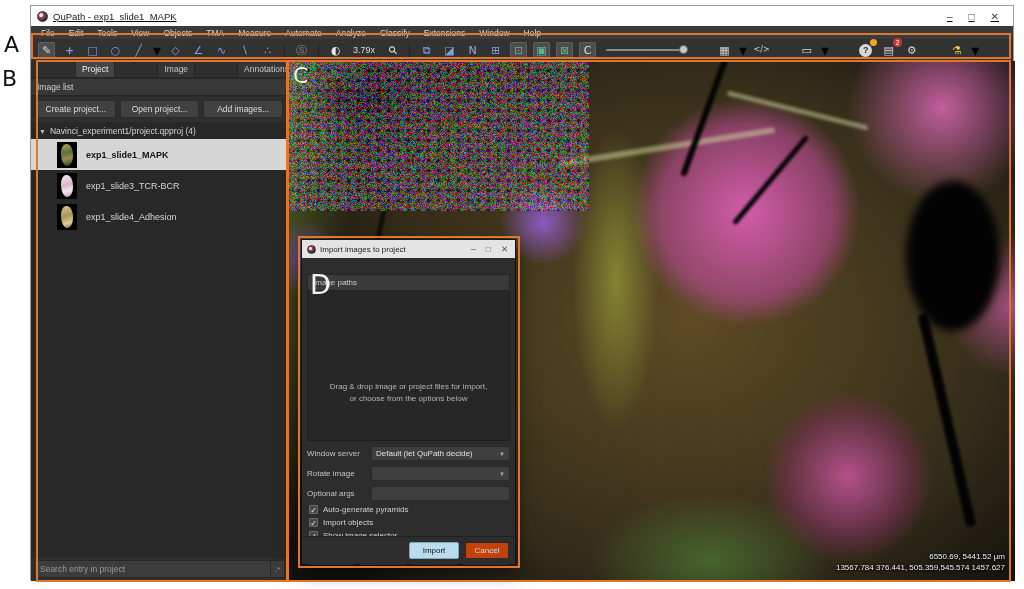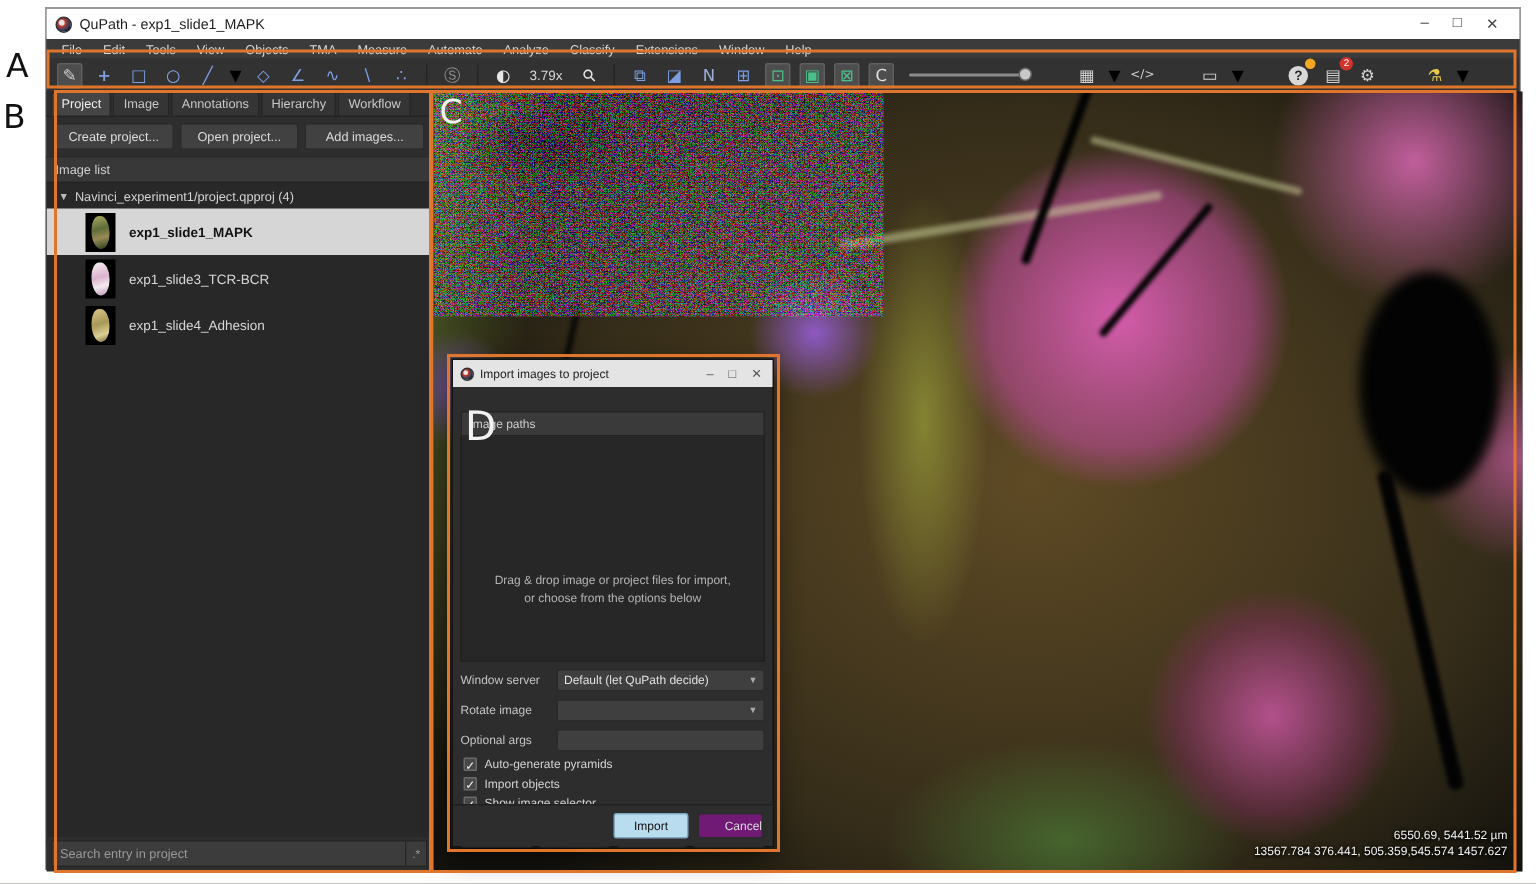--- a/index.html
+++ b/index.html
@@ -6,21 +6,21 @@
   html,body { width:1024px; height:589px; }
   body { font-family:"Liberation Sans", sans-serif; background:#ffffff; overflow:hidden; position:relative; }
 
   
   .ann-letter { position:absolute; font-size:22px; color:#111; font-family:"DejaVu Sans", sans-serif; z-index:60; }
   .ann-letter.light { color:#f2f2f2; }
   .ann-box { position:absolute; border:2px solid #e0762e; z-index:55; pointer-events:none; }
 
   
   #window { position:absolute; left:30px; top:5px; width:984px; height:575px; background:#2b2b2b; border:1px solid #9a9a9a; }
-  #titlebar { position:absolute; left:0; top:0; width:100%; height:20px; background:#ffffff; display:flex; align-items:center; padding:0 6px; }
+  #titlebar { position:absolute; left:0; top:0; width:100%; height:20px; background:#ffffff; display:flex; align-items:center; padding:0 6px;text-decoration:underline; }
   #titlebar .title { font-size:9.5px; color:#1c1c1c; margin-left:5px; }
   .win-controls { margin-left:auto; display:flex; gap:16px; padding-right:8px; }
   .win-controls span { font-size:10px; color:#444; cursor:default; }
   .qp-logo { width:11px; height:11px; border-radius:50%; background:radial-gradient(circle at 35% 35%, #e8e8e8 18%, #c0392b 30%, #2c3e66 62%, #111 78%); border:1px solid #333; display:inline-block; }
 
   #menubar { position:absolute; left:0; top:20px; width:100%; height:13px; background:#3b3b3b; display:flex; align-items:center; gap:14px; padding-left:10px; }
   .menu-item { font-size:8.5px; color:#d8d8d8; }
 
   #toolbar { position:absolute; left:0; top:33px; width:100%; height:22px; background:#323232; display:flex; align-items:center; gap:6px; padding-left:7px; }
   .tbtn { position:relative; width:17px; height:17px; display:flex; align-items:center; justify-content:center; border-radius:2px; }
@@ -32,21 +32,21 @@
   .tb-gap { width:16px; }
   .tb-slider { width:78px; height:2px; background:#8a8a8a; border-radius:1px; position:relative; margin:0 4px; }
   .tb-slider .knob { position:absolute; right:-4px; top:-4px; width:9px; height:9px; border-radius:50%; background:#c8c8c8; border:1px solid #666; }
   .badge-dot { position:absolute; top:-3px; right:-3px; width:7px; height:7px; border-radius:50%; background:#f5a623; }
   .badge-num { position:absolute; top:-4px; right:-5px; min-width:9px; height:9px; border-radius:5px; background:#d0342c; color:#fff; font-size:6.5px; line-height:9px; text-align:center; padding:0 1px; }
   .help-circle { width:13px; height:13px; border-radius:50%; background:#d8d8d8; color:#2a2a2a; font-size:9px; font-weight:bold; display:flex; align-items:center; justify-content:center; }
 
   
   #left-panel { position:absolute; left:0; top:55px; width:258px; height:520px; background:#2e2e2e; border-right:1px solid #1d1d1d; }
   #tabs { display:flex; align-items:flex-end; gap:1px; height:17px; padding:2px 3px 0 3px; background:#2e2e2e; border-bottom:1px solid #242424; }
-  .tab { font-size:8.5px; color:#c8c8c8; padding:2px 6px 3px 6px; background:#353535; border:1px solid #262626; border-bottom:none; border-radius:2px 2px 0 0; }
+  .tab { font-size:8.5px; color:#c8c8c8; padding:2px 6px 3px 6px; background:#353535; border:1px solid #262626; border-bottom:none; border-radius:2px 2px 0 0;margin-left:41px; }
   .tab.sel { background:#454545; color:#eee; }
   #pbuttons { display:flex; gap:4px; padding:4px 5px; }
   .pbtn { flex:1; font-size:8.5px; color:#dcdcdc; background:#414141; border:1px solid #2a2a2a; border-radius:2px; text-align:center; padding:3px 0; }
   #image-list-label { font-size:8.5px; color:#cfcfcf; background:#383838; border-top:1px solid #2a2a2a; border-bottom:1px solid #242424; padding:3px 6px; }
   #tree { background:#282828; height:441px; overflow:hidden; }
   #tree-root { display:flex; align-items:center; gap:4px; padding:4px 4px 3px 8px; }
   #tree-root .caret { font-size:7px; color:#bbb; }
   #tree-root .root-label { font-size:8.5px; color:#d4d4d4; }
   .tree-row { display:flex; align-items:center; gap:9px; padding:3px 4px 3px 26px; height:31px; }
   .tree-row.sel { background:#d6d6d6; }
@@ -103,21 +103,21 @@
   .fselect .val { flex:1; font-size:8px; color:#e0e0e0; white-space:nowrap; overflow:hidden; }
   .fselect .car { font-size:6px; color:#aaa; }
   .finput { flex:1; height:15px; background:#3f3f3f; border:1px solid #2a2a2a; border-radius:2px; color:#e0e0e0; font-size:8px; padding:0 4px; font-family:"Liberation Sans",sans-serif; }
   .chk { display:flex; align-items:center; gap:5px; margin-top:4px; padding-left:2px; }
   .chk .box { width:9px; height:9px; background:#484848; border:1px solid #6a6a6a; border-radius:1px; color:#f0f0f0; font-size:8px; line-height:9px; text-align:center; }
   .chk .clabel { font-size:8px; color:#d2d2d2; }
   #dsrc { display:flex; gap:4px; margin-top:6px; }
   .src-btn { flex:1; font-size:7.5px; color:#dcdcdc; background:#424242; border:1px solid #2a2a2a; border-radius:2px; text-align:center; padding:4px 0; white-space:nowrap; overflow:hidden; }
   #dlg-footer { position:absolute; left:0; bottom:0; width:100%; border-top:1px solid #202020; padding:5px 6px; display:flex; justify-content:flex-end; gap:6px; background:#2d2d2d; }
   #import-btn { width:50px; font-size:8px; color:#101010; background:#b9dcef; border:1px solid #7fa8c0; border-radius:2px; text-align:center; padding:3px 0; }
-  #cancel-btn { width:44px; font-size:8px; color:#dcdcdc; background:#701a75; border:1px solid #2a2a2a; border-radius:2px; text-align:right; padding:3px 0; }
+  #cancel-btn { width:44px; font-size:8px; color:#dcdcdc; background:#c2410c; border:1px solid #2a2a2a; border-radius:2px; text-align:center; padding:3px 0; }
 </style>
 </head>
 <body>
 
 <div id="window">
 
   <div id="titlebar">
     <span class="qp-logo"></span>
     <span class="title">QuPath - exp1_slide1_MAPK</span>
     <span class="win-controls">
@@ -248,26 +248,26 @@
     </div>
 
   <div id="left-panel">
     <div id="tabs">
         <span class="tab sel">Project</span>
         <span class="tab">Image</span>
         <span class="tab">Annotations</span>
         <span class="tab">Hierarchy</span>
         <span class="tab">Workflow</span>
       </div>
+    <div id="image-list-label">Image list</div>
     <div id="pbuttons">
         <div class="pbtn">Create project...</div>
         <div class="pbtn">Open project...</div>
         <div class="pbtn">Add images...</div>
       </div>
-    <div id="image-list-label">Image list</div>
     <div id="tree">
       <div id="tree-root">
         <span class="caret">▼</span>
         <span class="root-label">Navinci_experiment1/project.qpproj (4)</span>
       </div>
       <div id="tree-items">
           <div class="tree-row sel">
             <div class="thumb t0">
               <i></i>
             </div>

